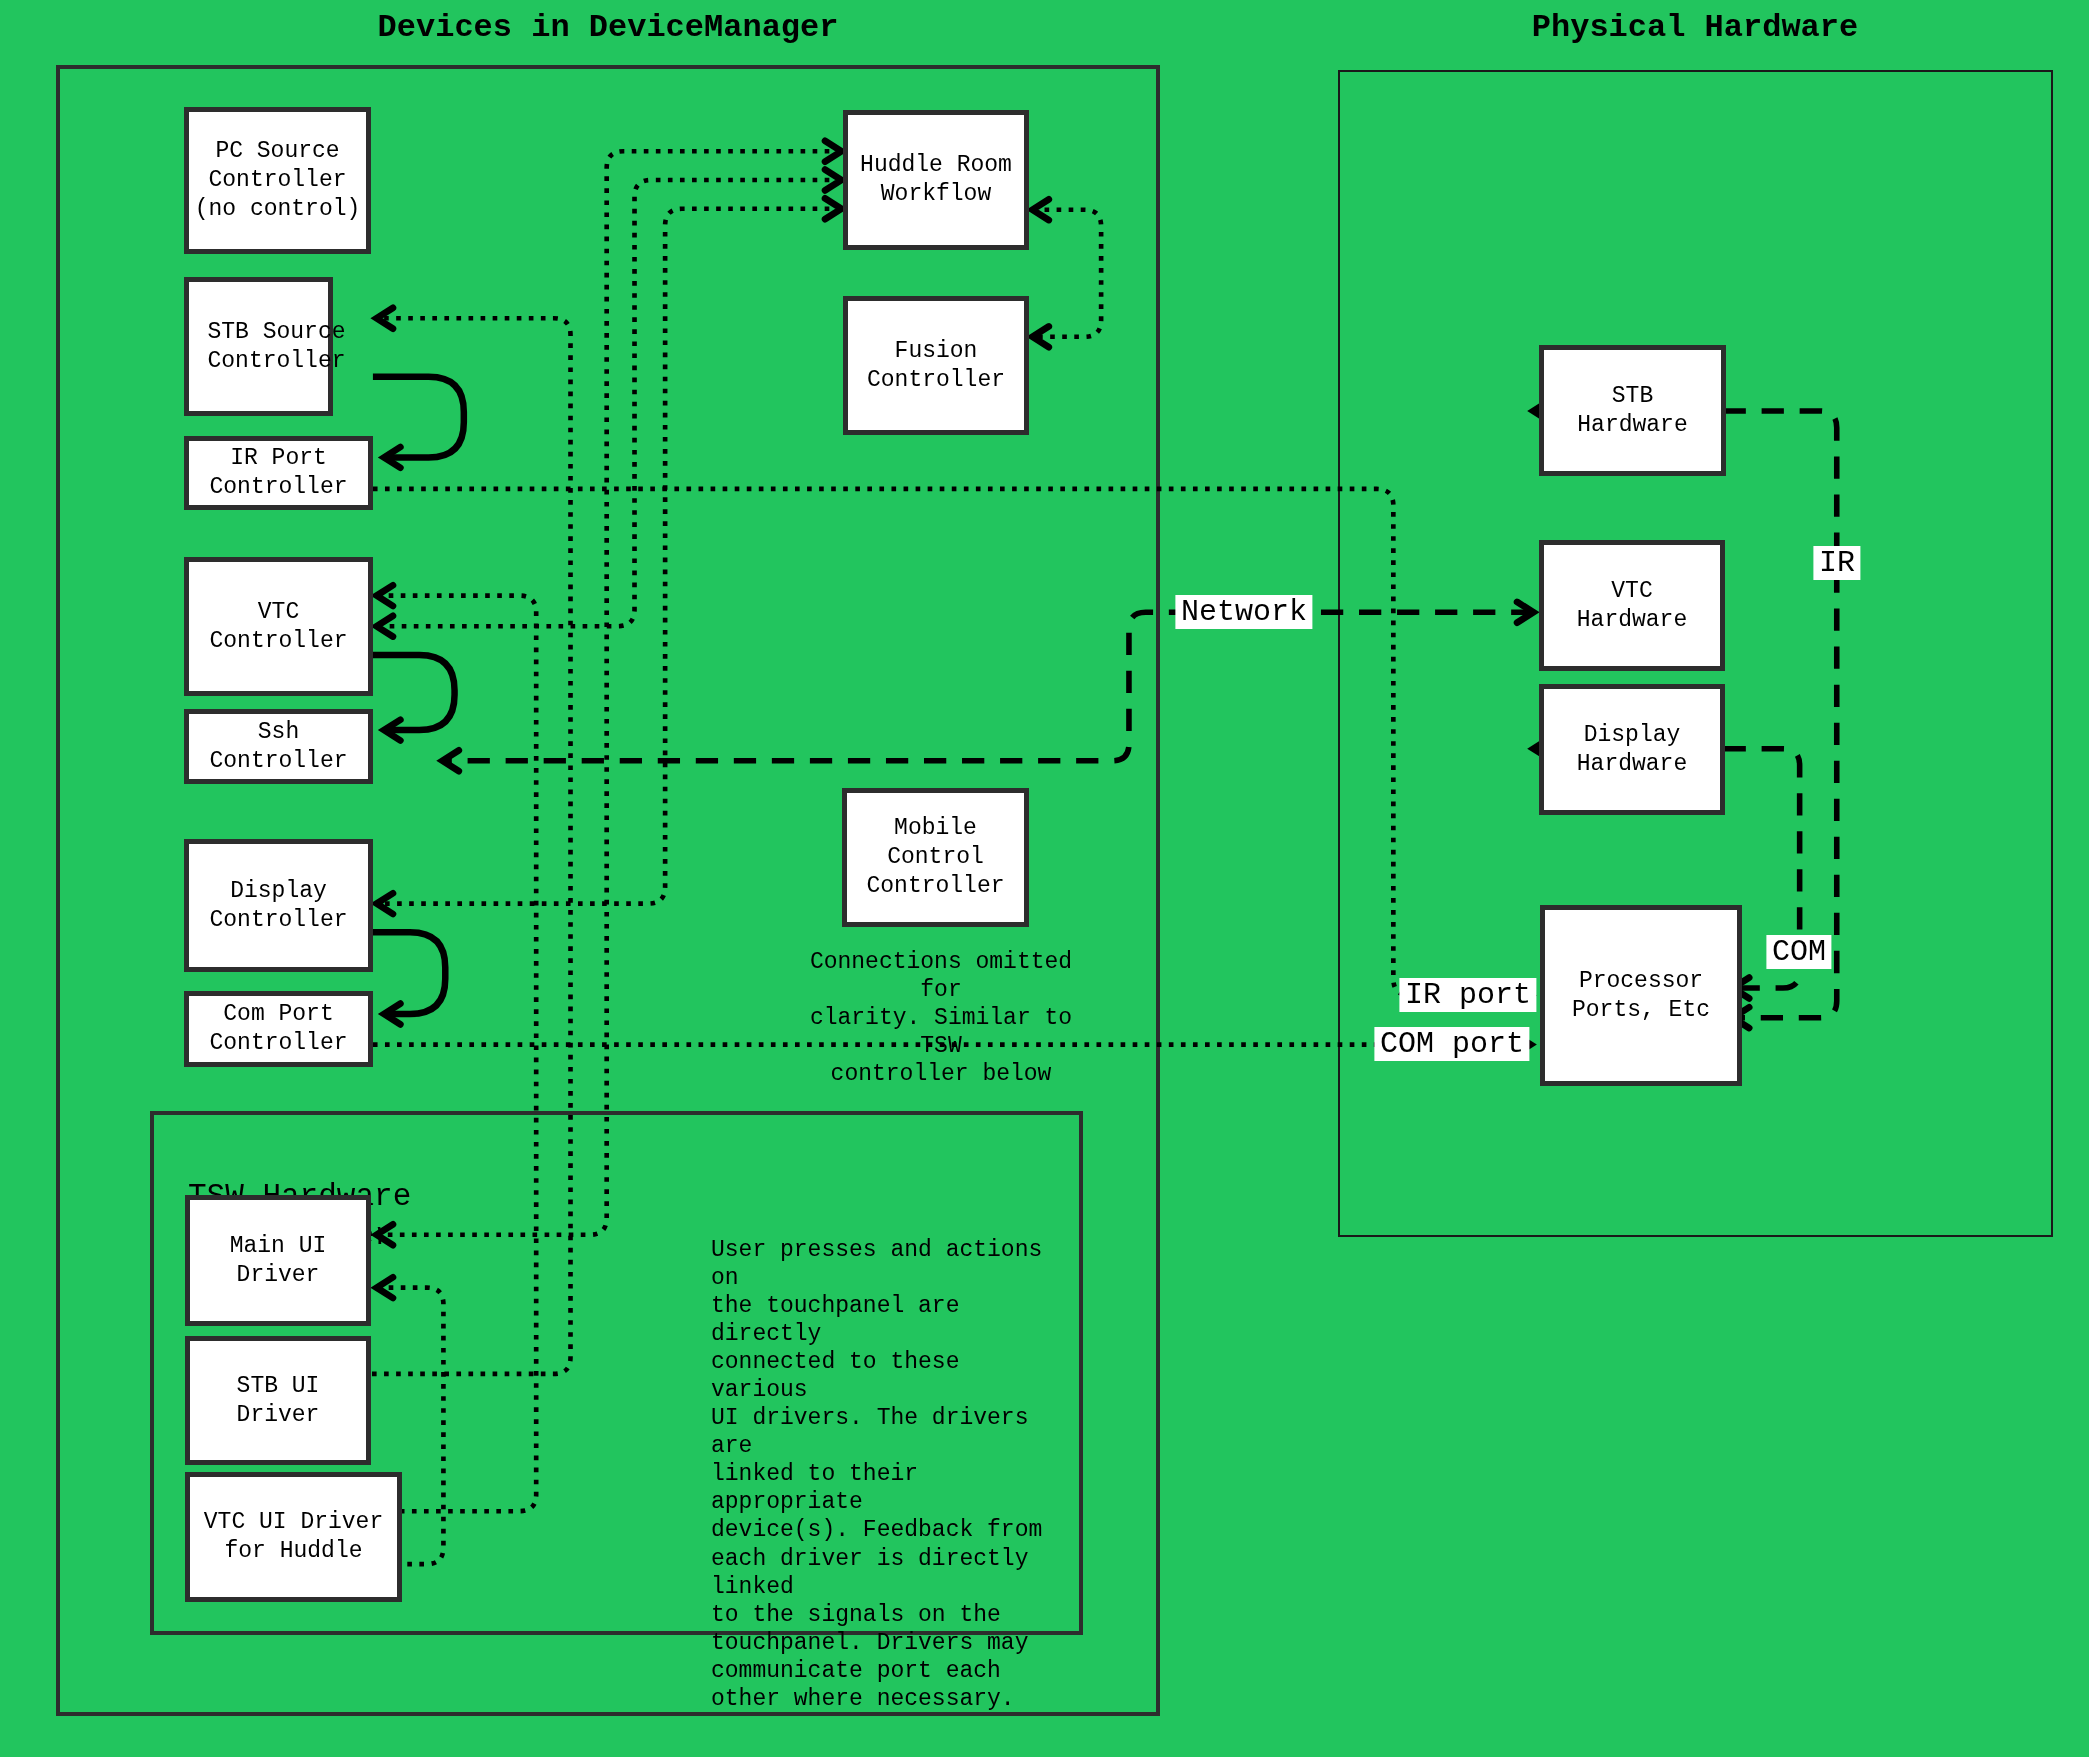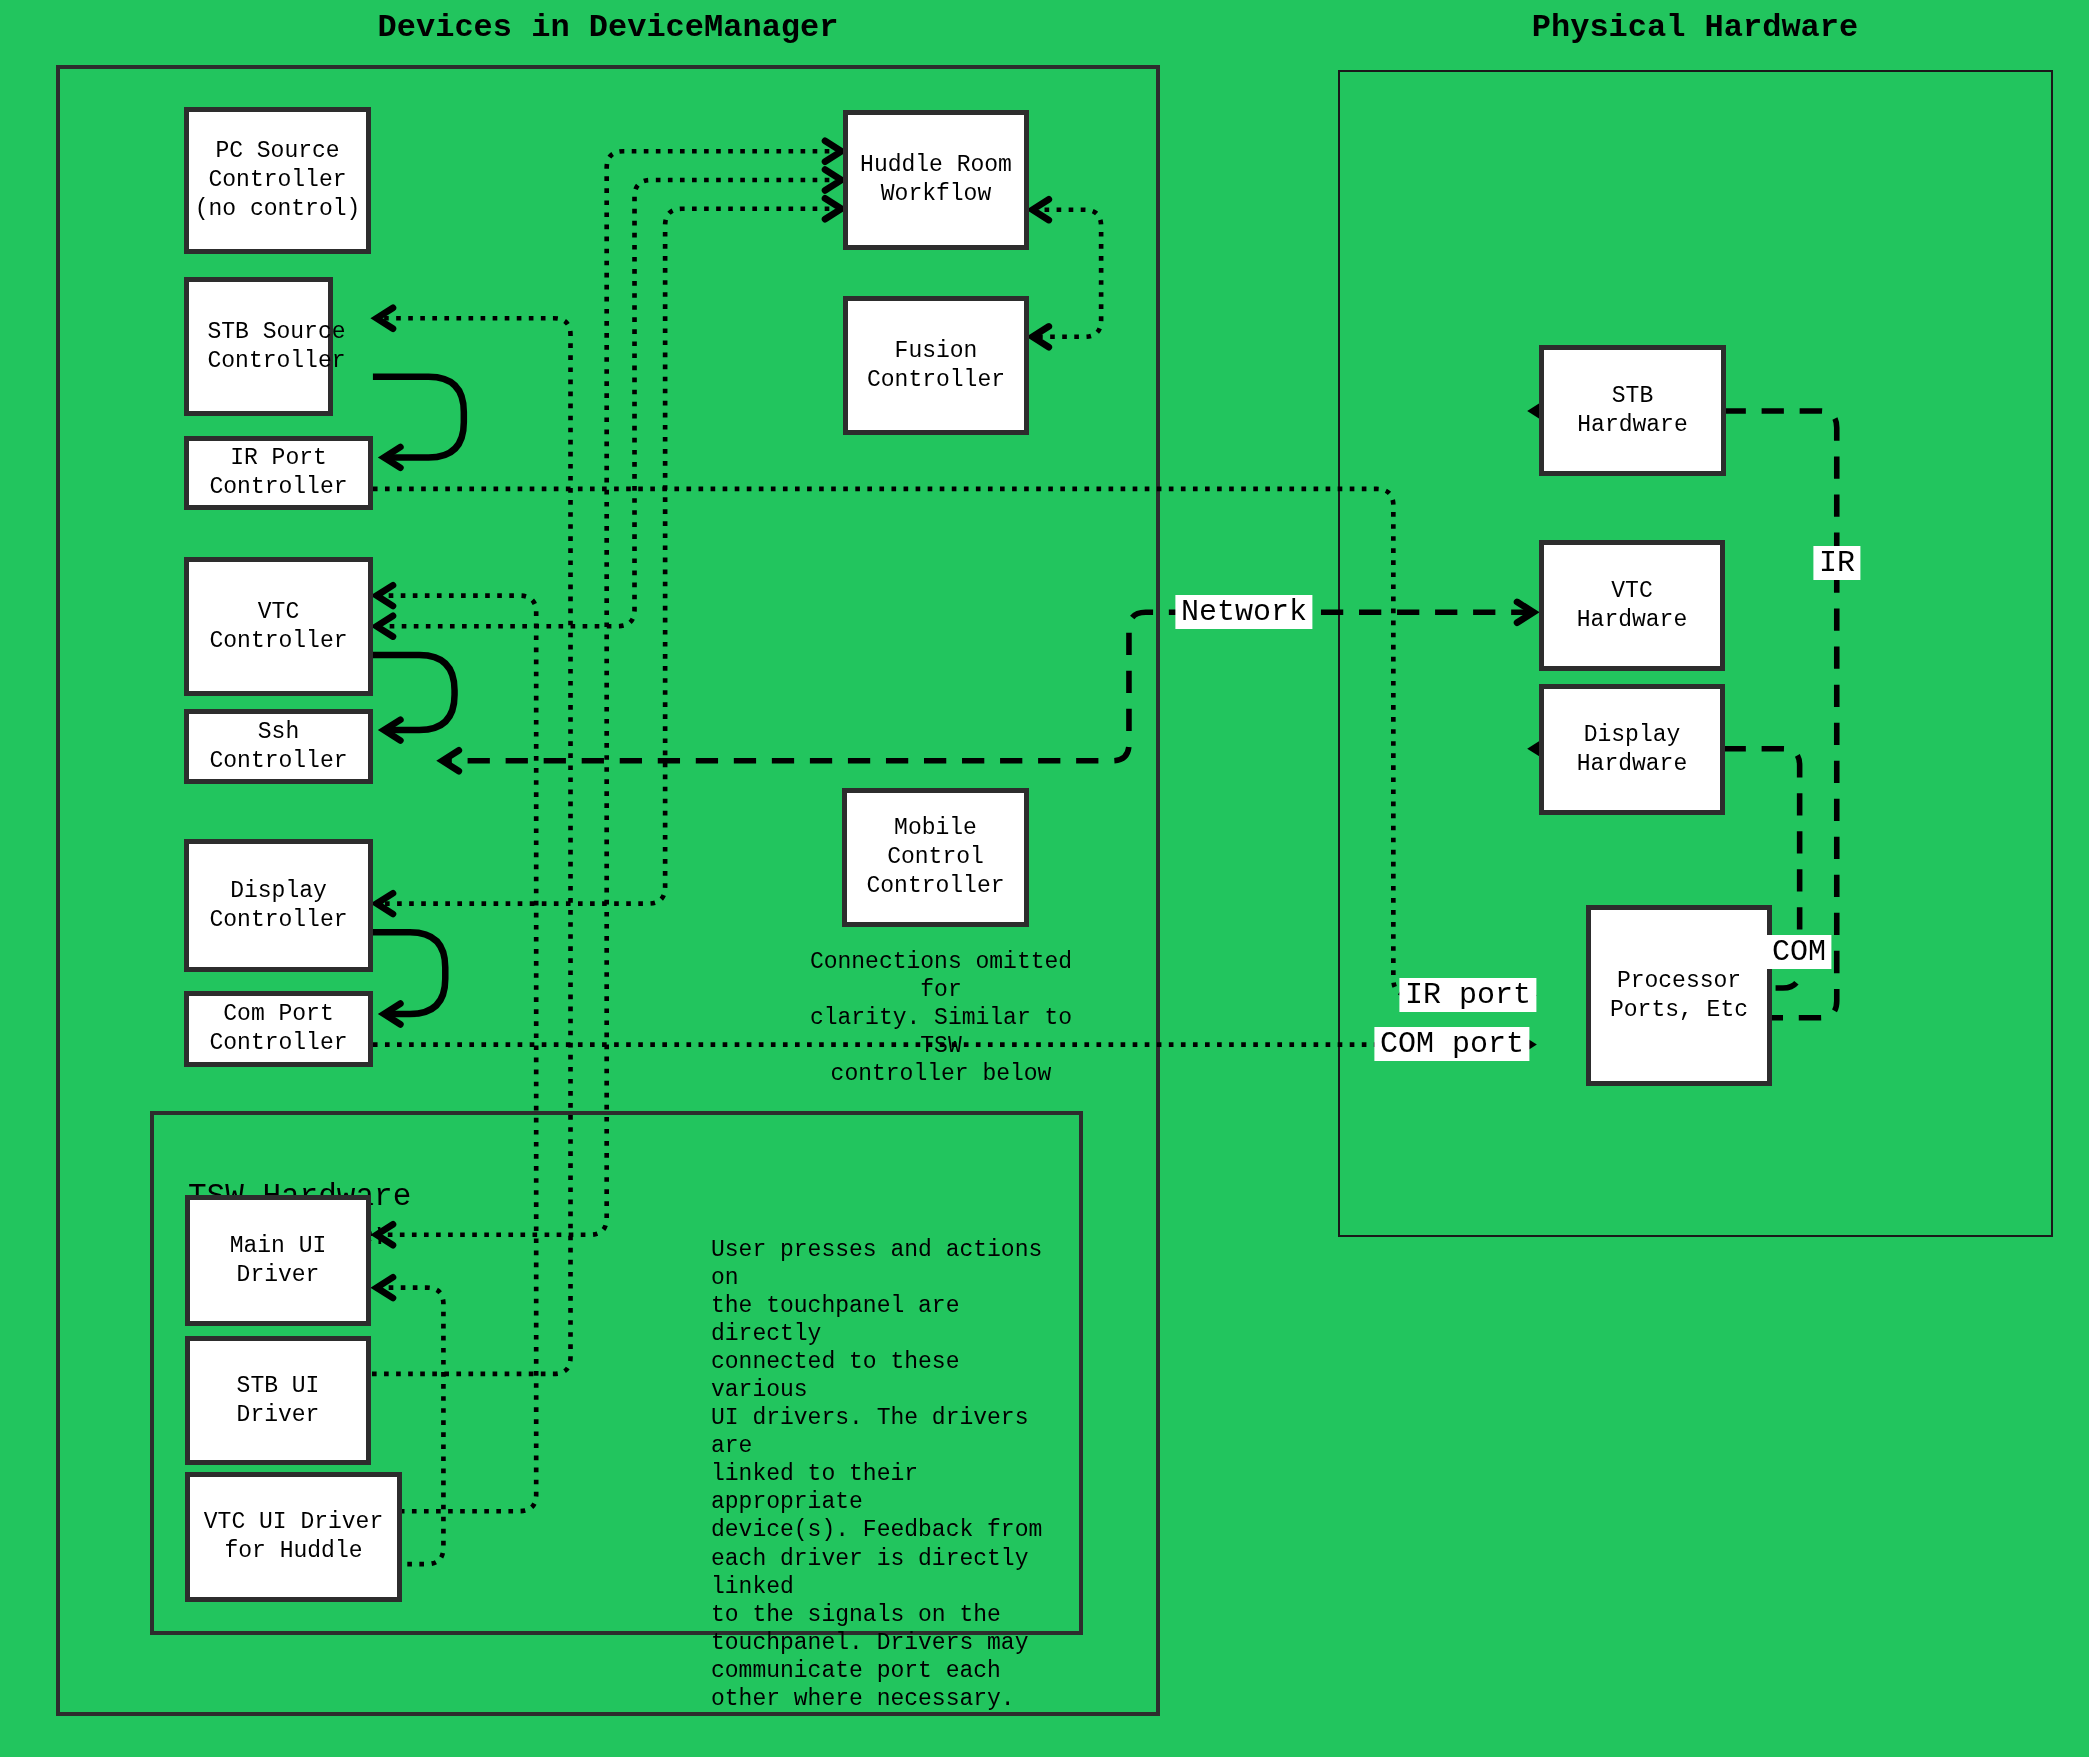--- a/index.html
+++ b/index.html
@@ -99,21 +99,21 @@
   <div class="node" style="left:185px;top:1336px;width:186px;height:129px;">STB UI Driver</div>
   <div class="node" style="left:185px;top:1472px;width:217px;height:130px;">VTC UI Driver
 for Huddle</div>
 
   <div class="node" style="left:1539px;top:345px;width:187px;height:131px;">STB
 Hardware</div>
   <div class="node" style="left:1539px;top:540px;width:186px;height:131px;">VTC
 Hardware</div>
   <div class="node" style="left:1539px;top:684px;width:186px;height:131px;">Display
 Hardware</div>
-  <div class="node" style="left:1540px;top:905px;width:186px;height:181px;margin-left:46px;">Processor
+  <div class="node" style="left:1540px;top:905px;width:202px;height:181px;">Processor
 Ports, Etc</div>
 
   <div class="edge-label" style="left:1244px;top:612px;">Network</div>
   <div class="edge-label" style="left:1837px;top:563px;">IR</div>
   <div class="edge-label" style="left:1799px;top:952px;">COM</div>
   <div class="edge-label" style="left:1468px;top:995px;">IR port</div>
   <div class="edge-label" style="left:1452px;top:1044px;">COM port</div>
 
   <div class="note" style="left:800px;top:948px;width:282px;text-align:center;">Connections omitted for
 clarity. Similar to TSW

